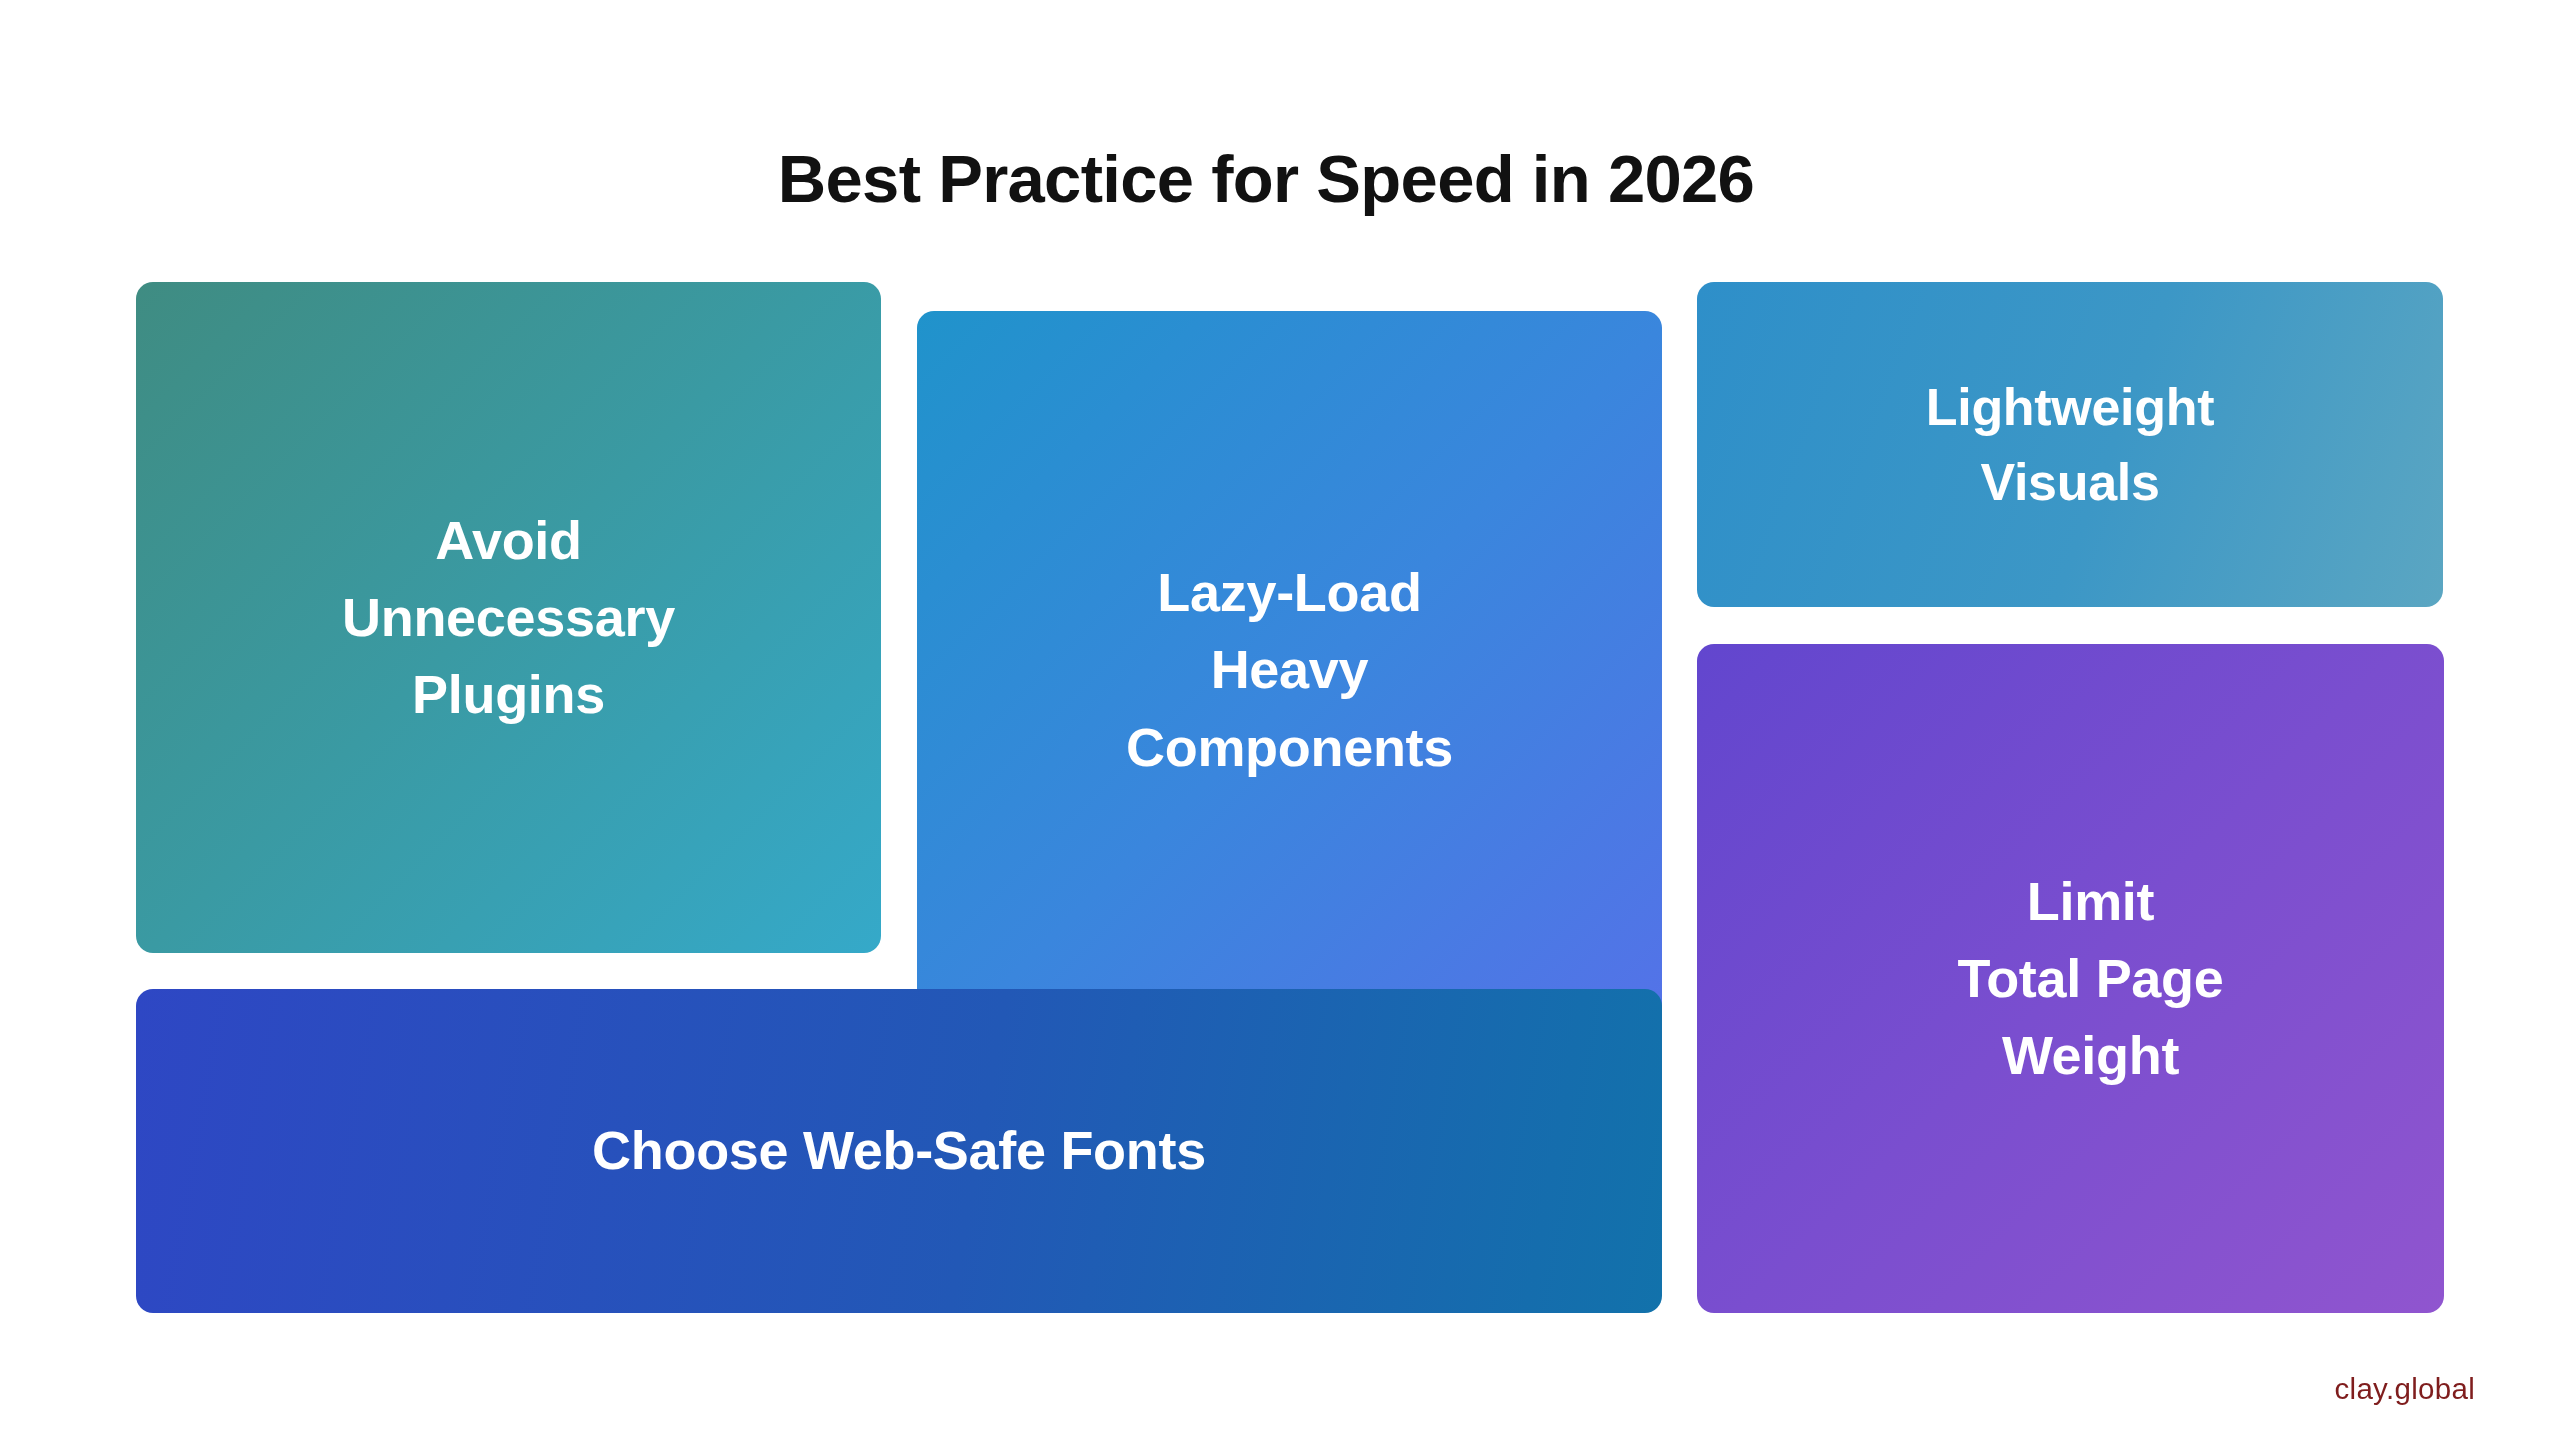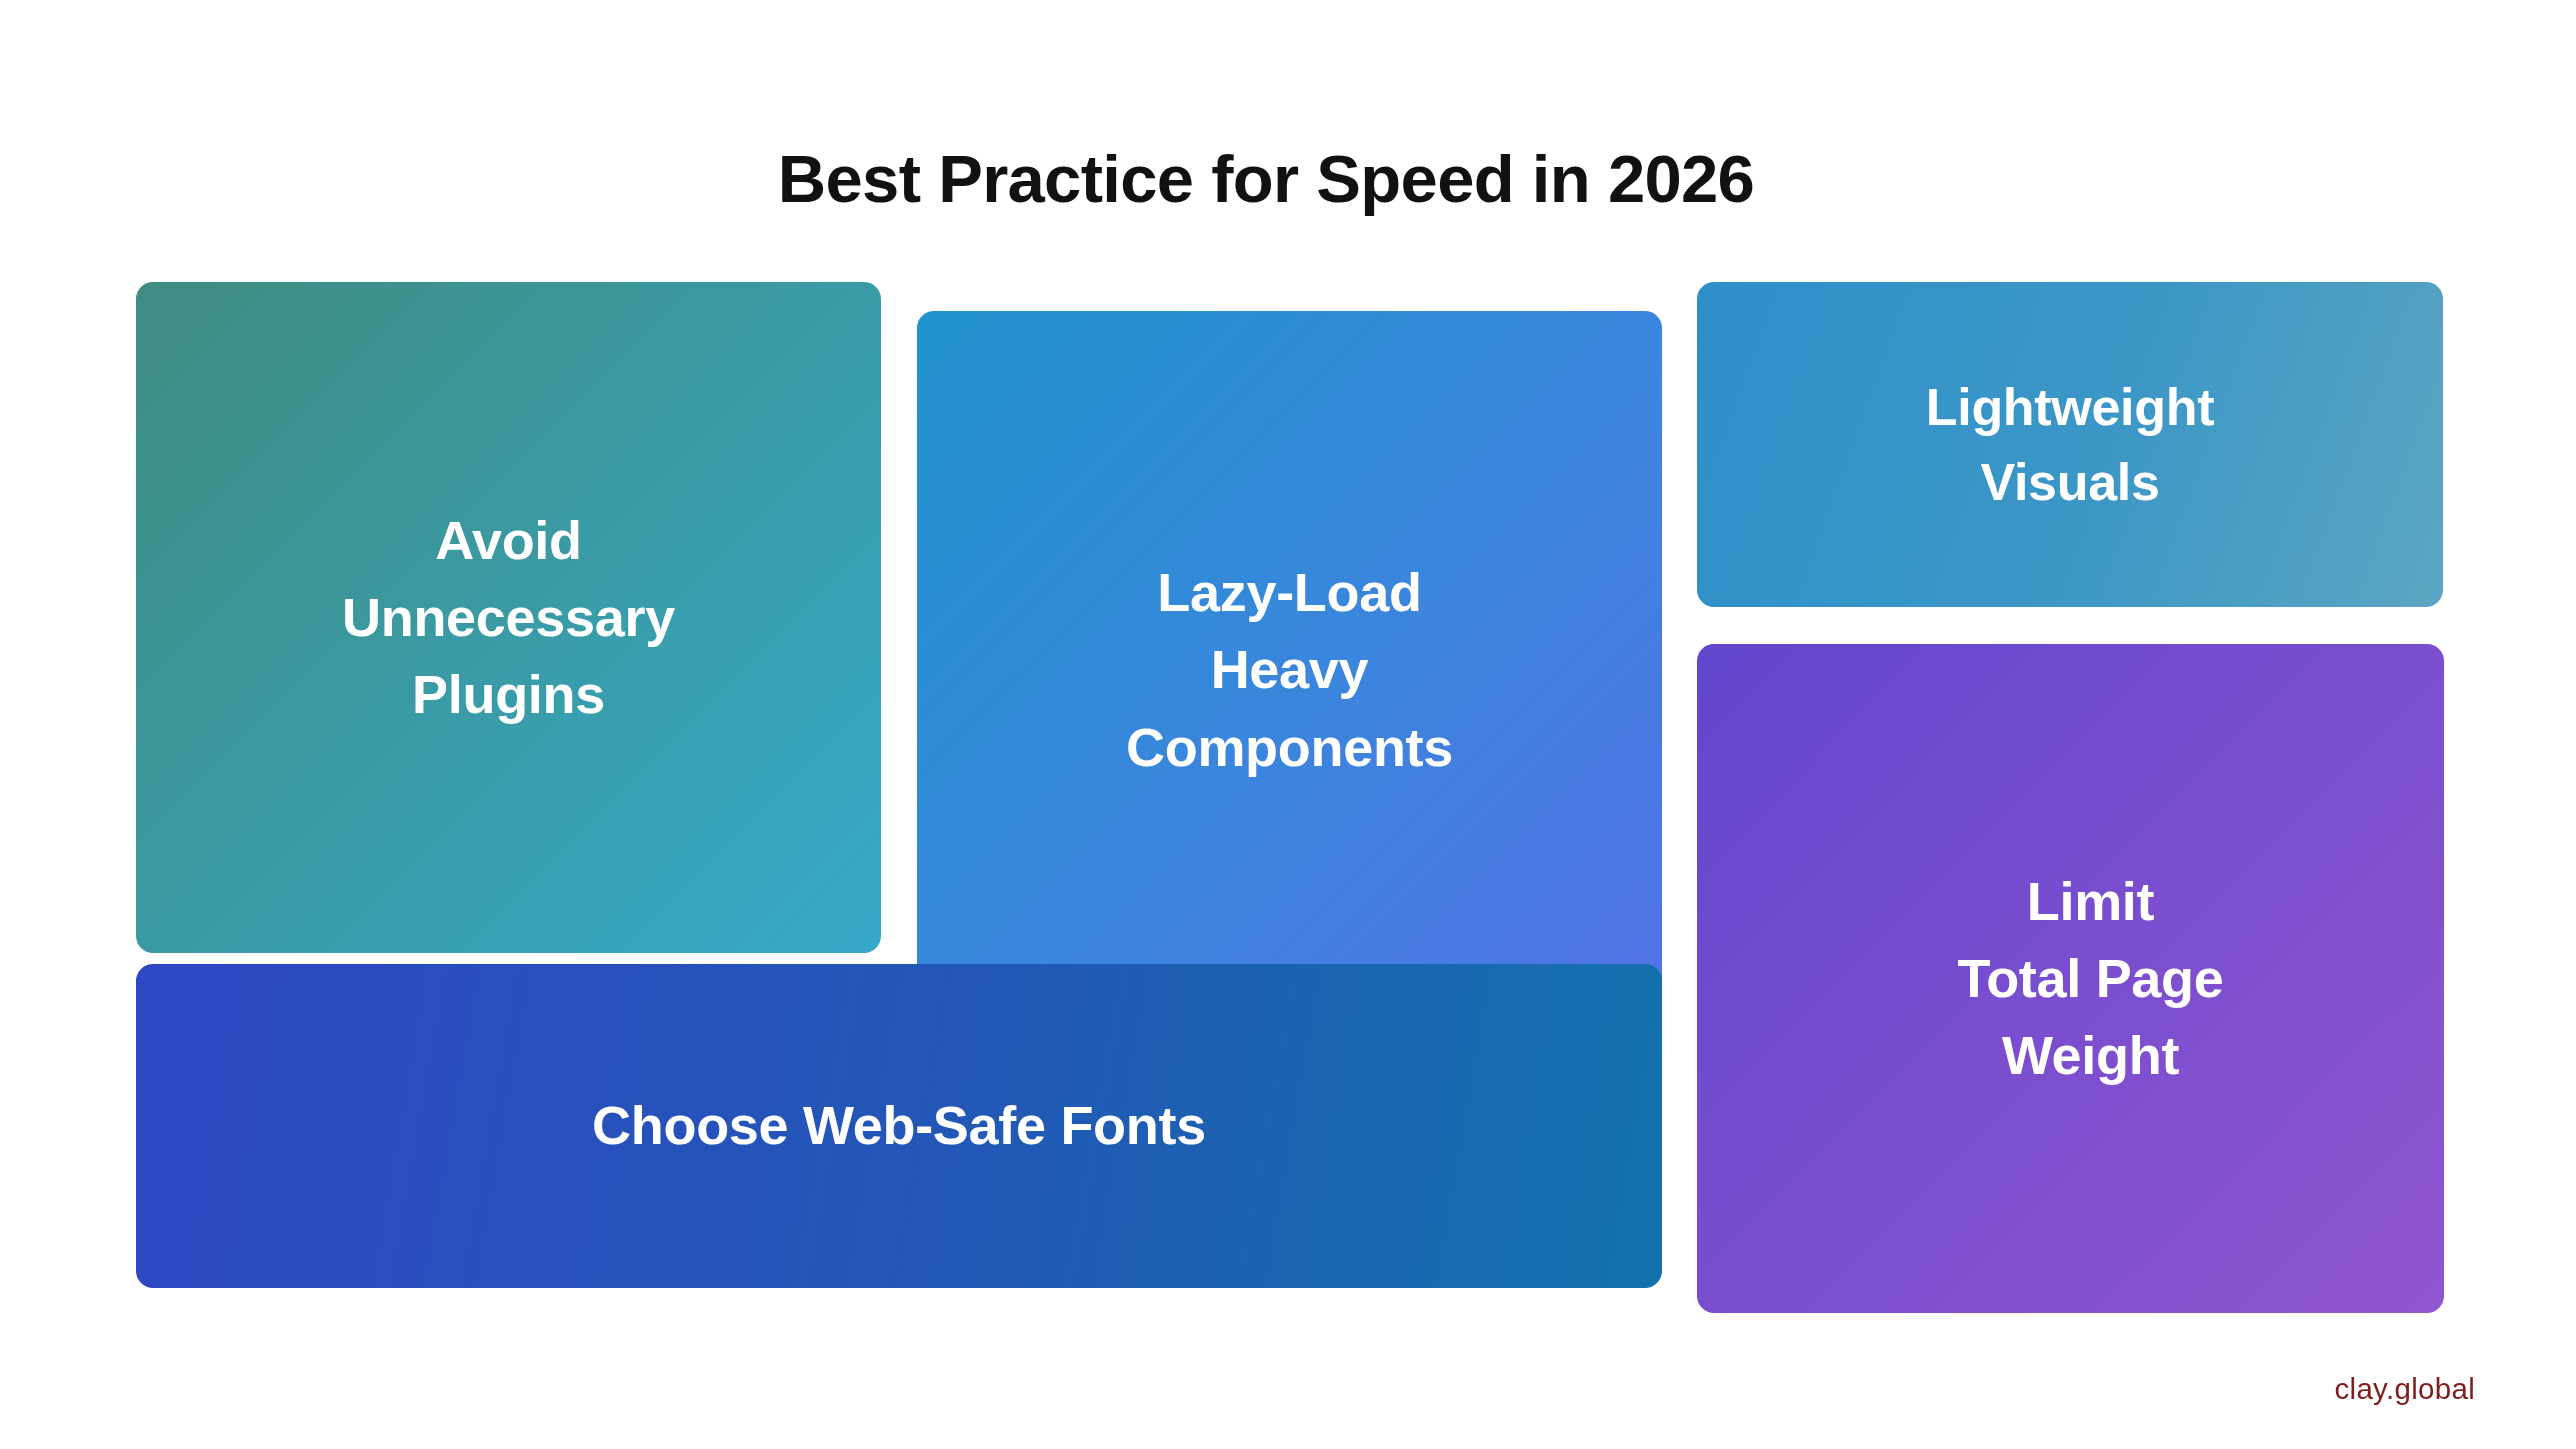--- a/index.html
+++ b/index.html
@@ -86,21 +86,21 @@
     top: 644px;
     width: 747px;
     height: 669px;
     background: linear-gradient(135deg, #6246ce 0%, #7a4ecf 50%, #9055cf 100%);
     padding-left: 40px;
   }
 
   
   #card-fonts {
     left: 136px;
-    top: 964px;
+    top: 989px;
     width: 1526px;
     height: 324px;
     background: linear-gradient(100deg, #2e47c4 0%, #2258b6 55%, #1272ab 100%);
   }
   #card-fonts .card-label { font-size: 54px; }
 
   
   .watermark {
     position: absolute;
     right: 101px;

